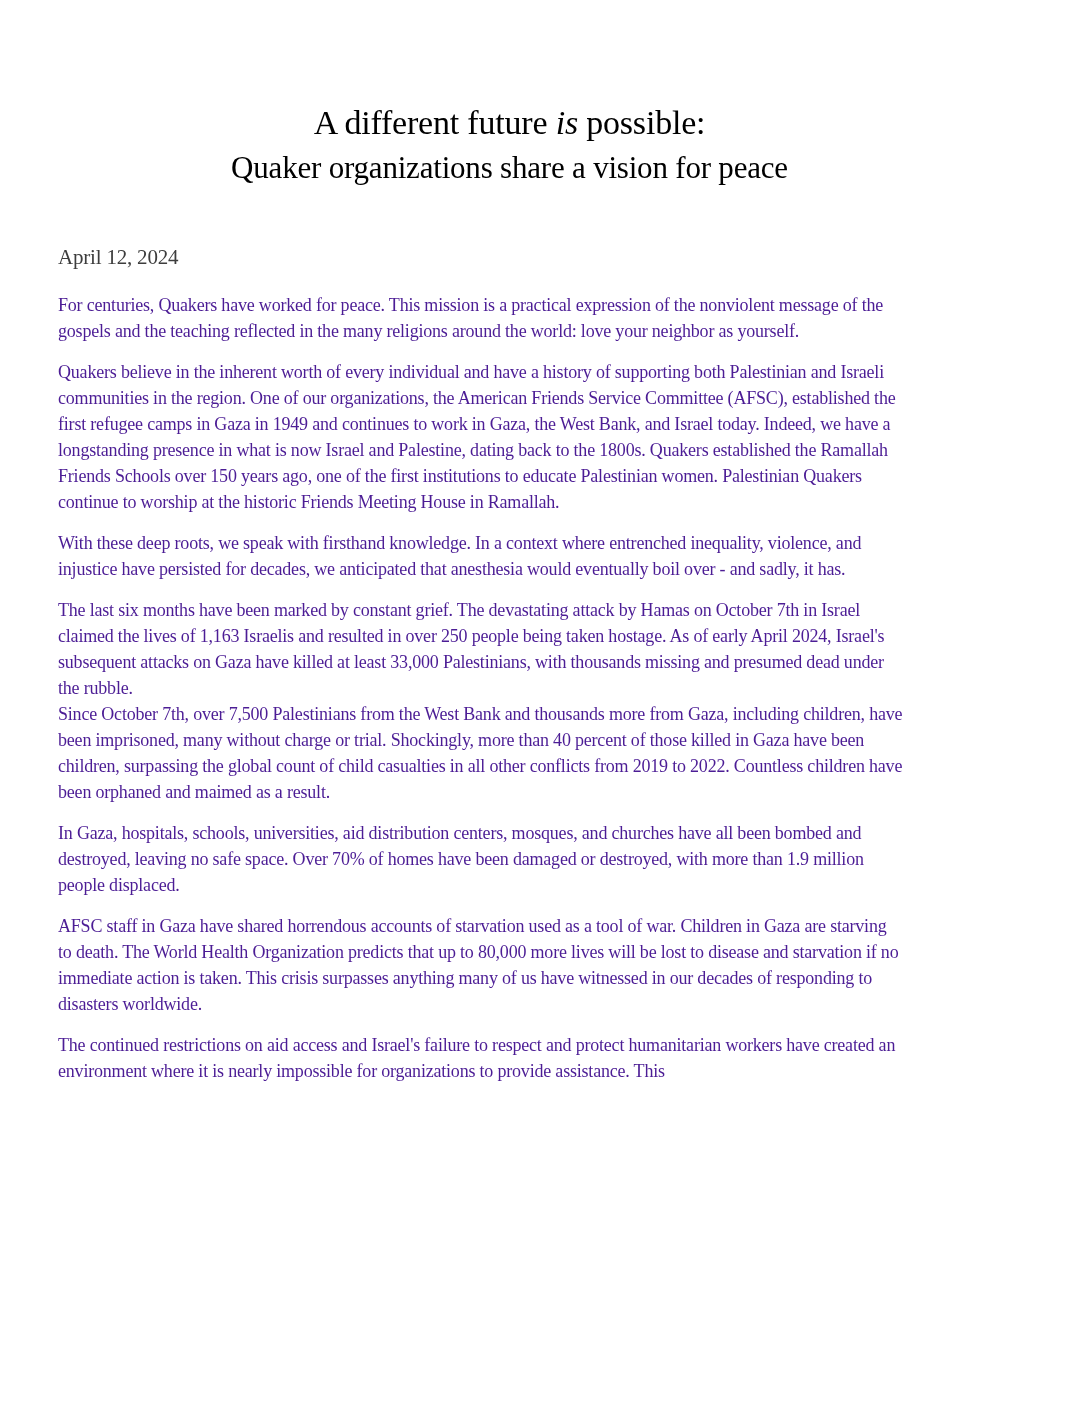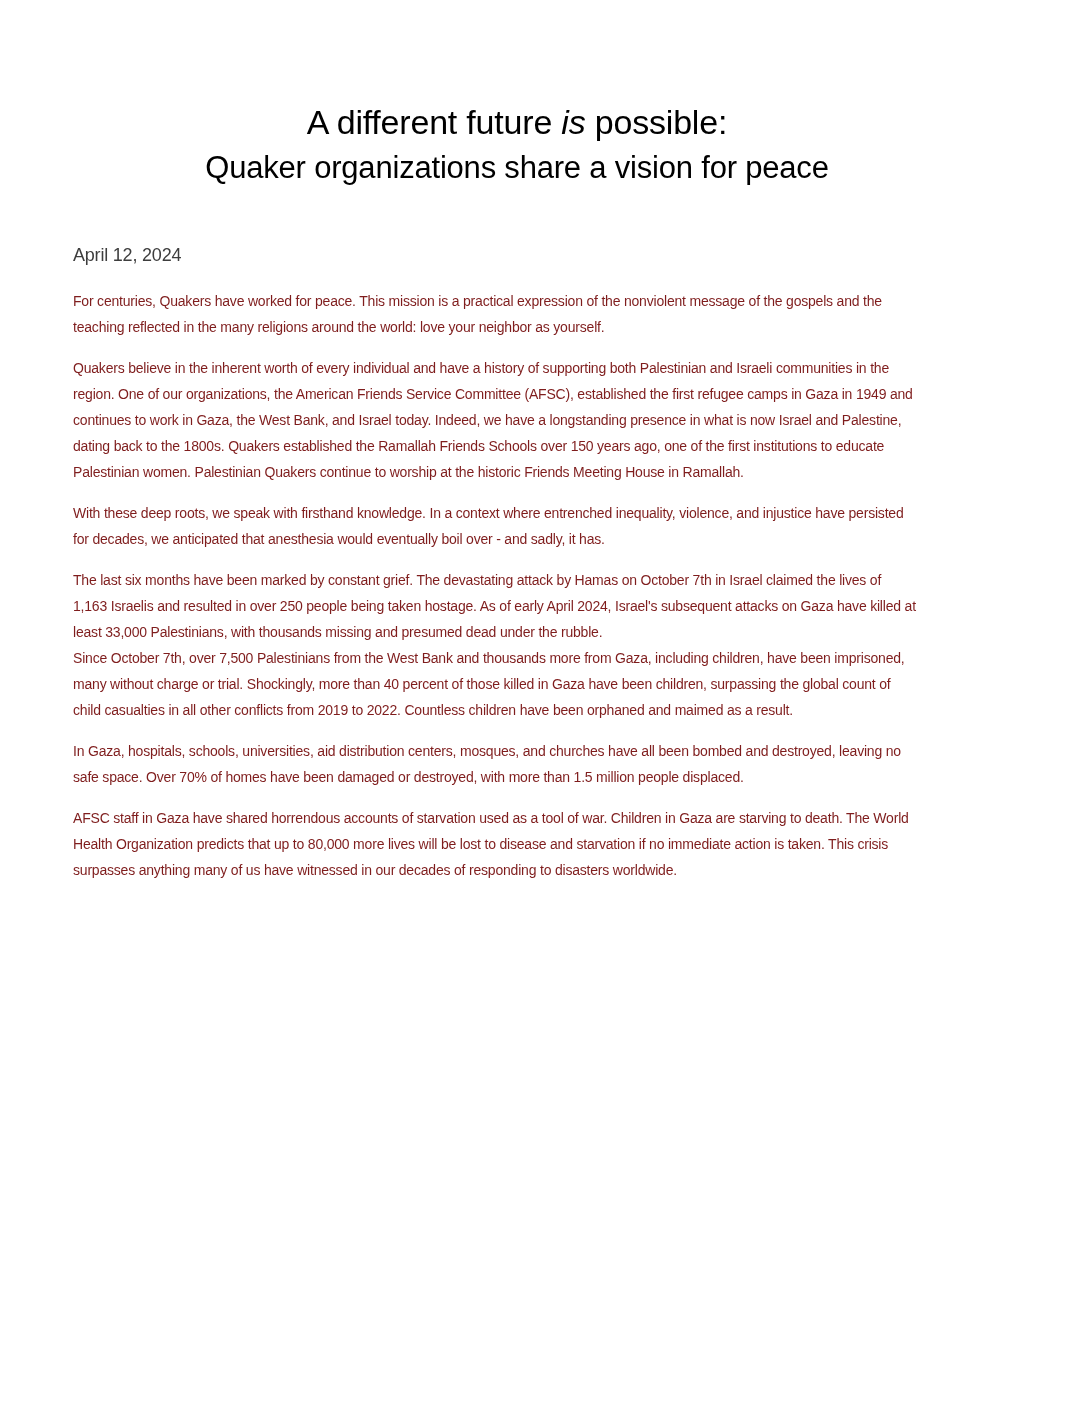--- a/index.html
+++ b/index.html
@@ -6,24 +6,24 @@
     margin: 0;
     padding: 0;
     background: #ffffff;
   }
   .page {
     position: relative;
     width: 1088px;
     height: 1408px;
     background: #ffffff;
     overflow: hidden;
-    font-family: Liberation Sans, sans-serif;
+    font-family: Liberation Serif, serif;
     color: #000000;
     box-sizing: border-box;
-    padding: 100px 115px 0 73px;
+    padding: 100px 115px 0 58px;
   }
   .title-block {
     text-align: center;
     line-height: 45px;
     margin: 0 0 0 -12px; 
   }
   .title-main {
     font-size: 34px;
     font-weight: 500;
     letter-spacing: -0.2px;
@@ -31,52 +31,53 @@
   .title-main .em {
     font-style: italic;
   }
   .title-sub {
     font-size: 31px;
     font-weight: 500;
     letter-spacing: -0.2px;
   }
   .date-line {
     margin-top: 55px;
-    font-size: 18px;
+    font-size: 21px;
     color: #3d3d3d;
     letter-spacing: -0.2px;
   }
   .body-text {
     margin-top: 22px;
     width: 845px;
   }
   .para {
-    font-size: 14px;
+    font-size: 18px;
     line-height: 26px;
     letter-spacing: -0.2px;
     margin: 0 0 15px 0;
     white-space: pre-line; 
-    color: #7f1d1d;
+    color: #4c1d95;
   }
 </style>
 </head>
 <body>
 
 <div class="page">
 
   <div class="title-block">
     <div class="title-main"><span>A different future </span><span class="em">is</span><span> possible:</span></div>
     <div class="title-sub">Quaker organizations share a vision for peace</div>
   </div>
 
   <div class="date-line">April 12, 2024</div>
 
   <div class="body-text">
     <p class="para">For centuries, Quakers have worked for peace. This mission is a practical expression of the nonviolent message of the gospels and the teaching reflected in the many religions around the world: love your neighbor as yourself.</p>
     <p class="para">Quakers believe in the inherent worth of every individual and have a history of supporting both Palestinian and Israeli communities in the region. One of our organizations, the American Friends Service Committee (AFSC), established the first refugee camps in Gaza in 1949 and continues to work in Gaza, the West Bank, and Israel today. Indeed, we have a longstanding presence in what is now Israel and Palestine, dating back to the 1800s. Quakers established the Ramallah Friends Schools over 150 years ago, one of the first institutions to educate Palestinian women. Palestinian Quakers continue to worship at the historic Friends Meeting House in Ramallah.</p>
     <p class="para">With these deep roots, we speak with firsthand knowledge. In a context where entrenched inequality, violence, and injustice have persisted for decades, we anticipated that anesthesia would eventually boil over - and sadly, it has.</p>
     <p class="para">The last six months have been marked by constant grief. The devastating attack by Hamas on October 7th in Israel claimed the lives of 1,163 Israelis and resulted in over 250 people being taken hostage. As of early April 2024, Israel's subsequent attacks on Gaza have killed at least 33,000 Palestinians, with thousands missing and presumed dead under the rubble.
 Since October 7th, over 7,500 Palestinians from the West Bank and thousands more from Gaza, including children, have been imprisoned, many without charge or trial. Shockingly, more than 40 percent of those killed in Gaza have been children, surpassing the global count of child casualties in all other conflicts from 2019 to 2022. Countless children have been orphaned and maimed as a result.</p>
-    <p class="para">In Gaza, hospitals, schools, universities, aid distribution centers, mosques, and churches have all been bombed and destroyed, leaving no safe space. Over 70% of homes have been damaged or destroyed, with more than 1.5 million people displaced.</p>
+    <p class="para">In Gaza, hospitals, schools, universities, aid distribution centers, mosques, and churches have all been bombed and destroyed, leaving no safe space. Over 70% of homes have been damaged or destroyed, with more than 1.9 million people displaced.</p>
     <p class="para">AFSC staff in Gaza have shared horrendous accounts of starvation used as a tool of war. Children in Gaza are starving to death. The World Health Organization predicts that up to 80,000 more lives will be lost to disease and starvation if no immediate action is taken. This crisis surpasses anything many of us have witnessed in our decades of responding to disasters worldwide.</p>
+    <p class="para">The continued restrictions on aid access and Israel's failure to respect and protect humanitarian workers have created an environment where it is nearly impossible for organizations to provide assistance. This</p>
   </div>
 
 </div>
 
 </body></html>

